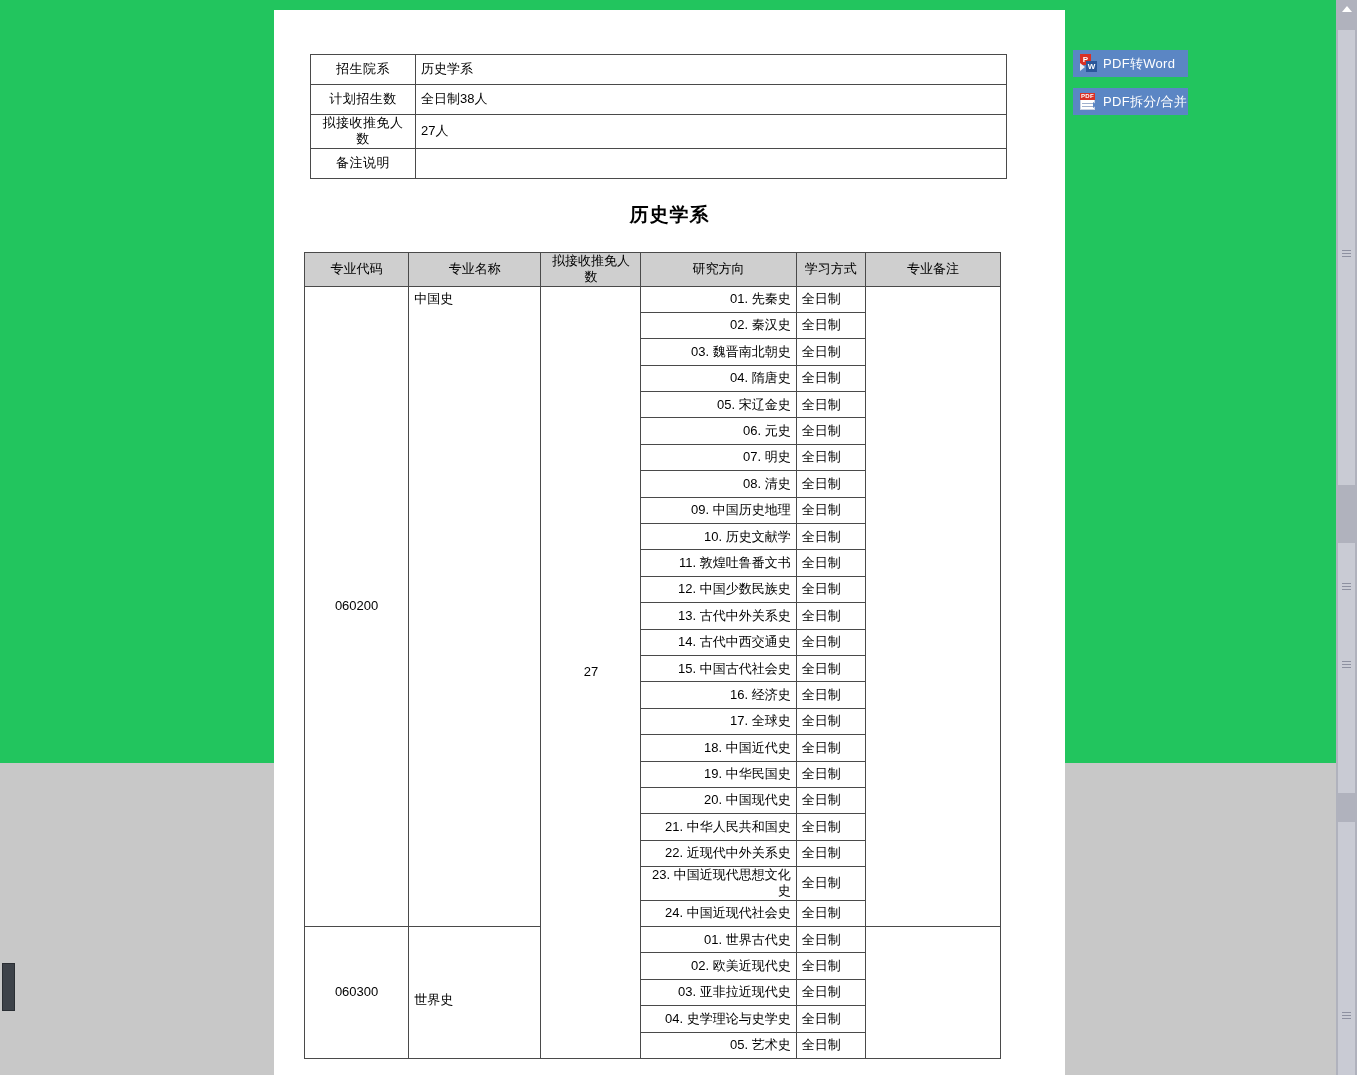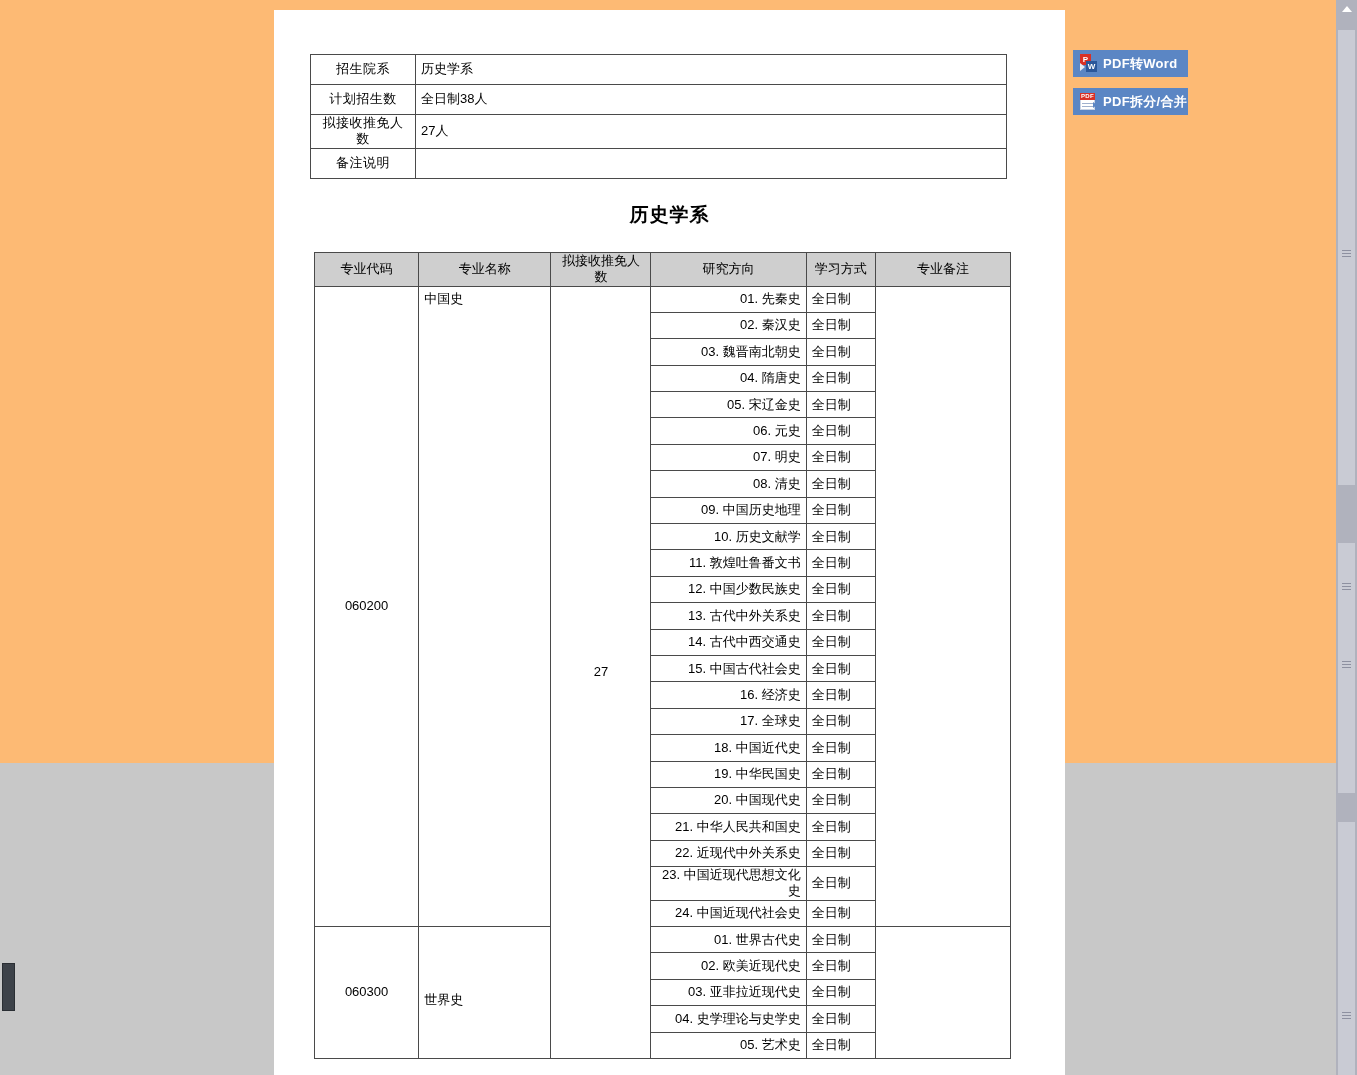--- a/index.html
+++ b/index.html
@@ -6,21 +6,21 @@
   html, body {
     margin: 0; padding: 0;
     width: 1357px; height: 1075px;
     overflow: hidden;
     background: #c8c8c8;
     font-family: "Liberation Sans", "DejaVu Sans", sans-serif;
   }
   #viewer {
     position: absolute; left: 0; top: 0;
     width: 1357px; height: 763px;
-    background: #fdba74;
+    background: #22c55e;
   }
   
   #page {
     position: absolute;
     left: 274px; top: 10px;
     width: 791px; height: 1085px;
     background: #ffffff;
   }
   
   table.doc {
@@ -57,21 +57,21 @@
     width: 791px;
     text-align: center;
     font-size: 19px;
     font-weight: bold;
     letter-spacing: 1px;
   }
 
   
   #main-table {
     position: absolute;
-    left: 40px; top: 242px;
+    left: 30px; top: 242px;
     width: 697px;
   }
   #main-table th {
     background: #cfcfcf;
     height: 28px;
     text-align: center;
     font-size: 13px;
   }
   #main-table td { height: 26.4px; }
   .c-code   { width: 104px; text-align: center; }
@@ -91,21 +91,21 @@
     font-size: 13px;
     display: flex;
     align-items: center;
     gap: 5px;
     padding-left: 6px;
     cursor: pointer;
     user-select: none;
   }
   #btn-pdf-word  { top: 50px; }
   #btn-pdf-split { top: 88px; }
-  .pdf-btn .label { white-space: nowrap; letter-spacing: 0.3px; font-weight: bold; }
+  .pdf-btn .label { white-space: nowrap; letter-spacing: 0.3px; }
 
   .ico { position: relative; width: 19px; height: 19px; flex: 0 0 19px; }
   
   .ico-pw .sq-red {
     position: absolute; left: 1px; top: 0;
     width: 11px; height: 11px;
     background: #d93025;
     color: #fff; font-size: 8px; line-height: 11px;
     text-align: center; font-weight: bold;
   }

